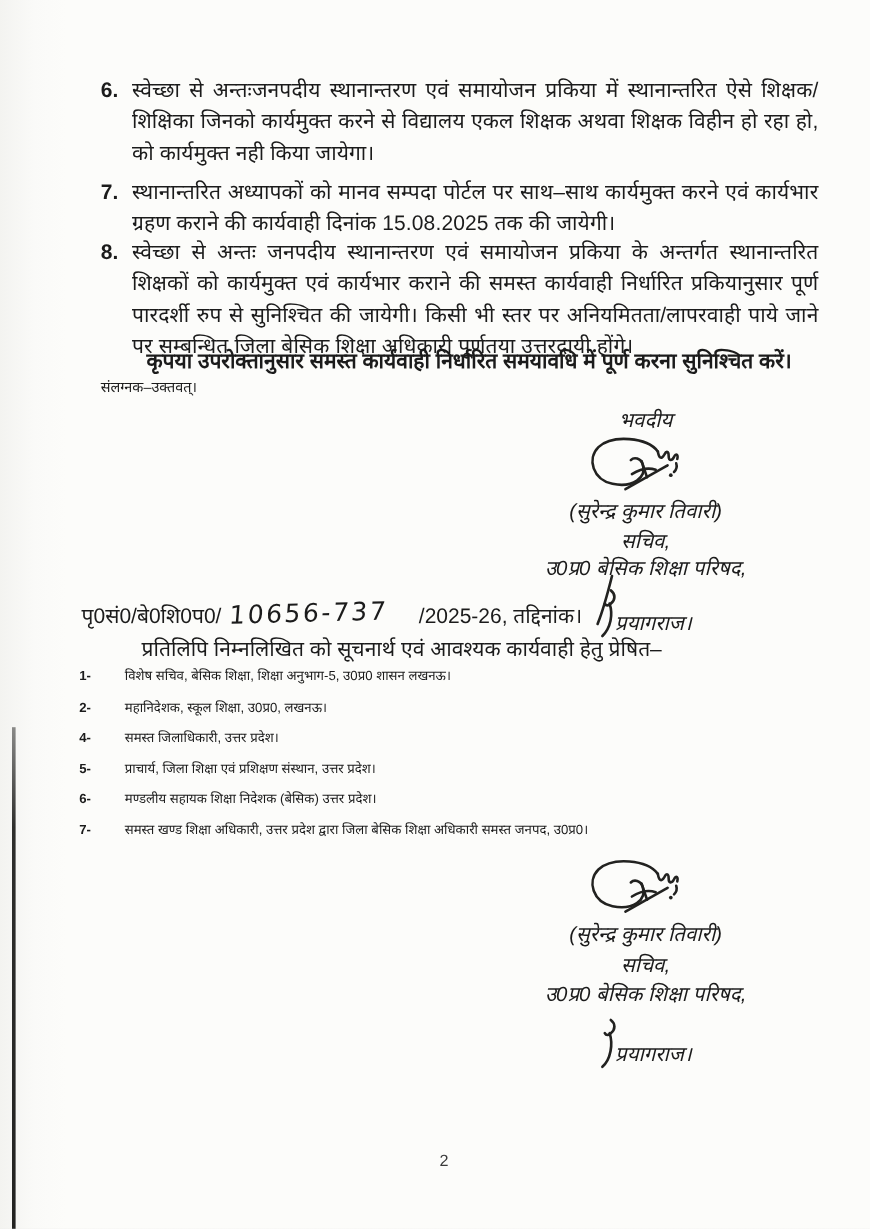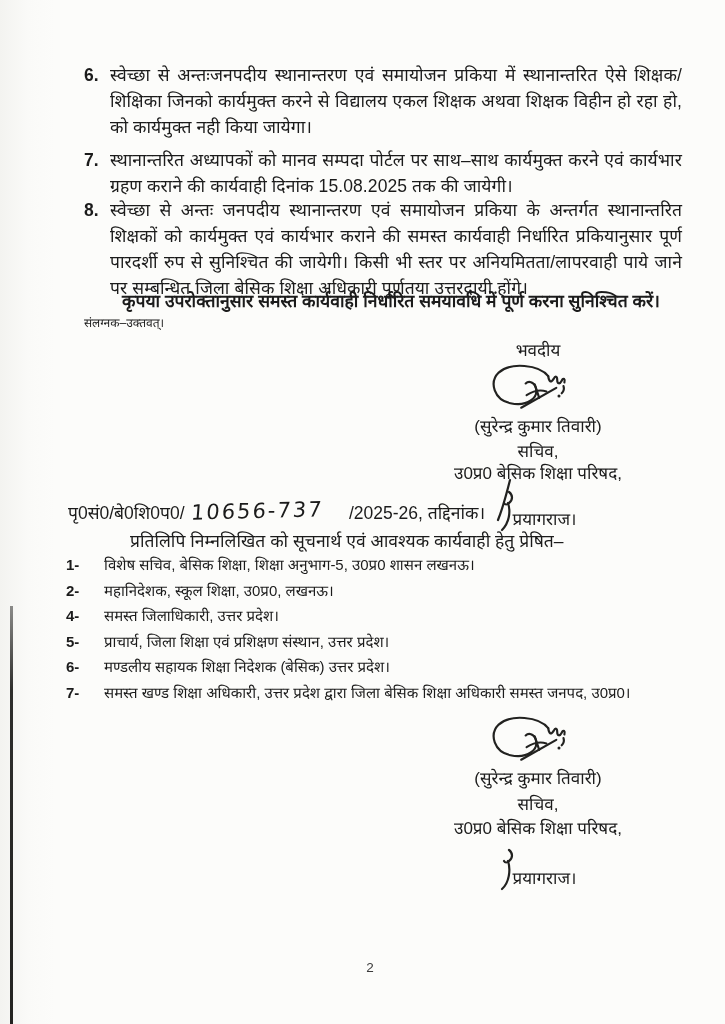--- a/index.html
+++ b/index.html
@@ -18,34 +18,34 @@
     text-align:justify;font-weight:500;letter-spacing:.1px;
   }
   .para .num{position:absolute;left:0;top:0;font-weight:700;}
   .closing{
     position:absolute;left:84px;width:598px;font-size:17.5px;line-height:26px;
     text-align:justify;text-indent:38px;font-weight:700;
   }
   .enclosure{position:absolute;left:84px;font-size:12px;font-weight:500;}
   
   .sig{position:absolute;width:240px;font-size:17px;font-weight:500;}
-  .sig .line{position:absolute;left:0;width:100%;text-align:center;white-space:nowrap;}
+  .sig .line{position:absolute;left:0;width:100%;text-align:center;white-space:nowrap;font-style:italic;}
   .sig .scribble{position:absolute;left:64px;width:100px;}
   .flourish{display:inline-block;position:relative;top:7px;margin-right:-1px;}
   
   .refline{position:absolute;left:68px;top:500px;width:620px;font-size:17.5px;font-weight:500;white-space:nowrap;}
   .ref-hand{
     display:inline-block;font-size:21px;font-weight:400;
     font-family:"DejaVu Sans",sans-serif;letter-spacing:2px;
     transform:rotate(-1.5deg) skewX(-6deg);margin:0 26px 0 6px;position:relative;top:-1px;
   }
   .ref-tail{position:absolute;left:428px;top:-22px;}
   
-  .copy-heading{position:absolute;left:130px;top:528px;font-size:17.5px;font-weight:500;text-align:center;}
-  .copylist{position:absolute;left:66px;top:552px;width:616px;font-size:15px;line-height:25.5px;font-weight:500;}
+  .copy-heading{position:absolute;left:118px;top:528px;font-size:17.5px;font-weight:500;text-align:center;}
+  .copylist{position:absolute;left:66px;top:552px;width:616px;font-size:11px;line-height:25.5px;font-weight:500;}
   .copylist .item{margin:0;}
   .copylist .li-num{display:inline-block;width:38px;font-weight:700;}
   .copylist .item.justified{text-align:justify;}
   .pagenum{position:absolute;left:330px;top:960px;width:80px;text-align:center;font-size:13.5px;color:#3a3a3a;font-weight:500;}
   .scan-line{position:absolute;left:10px;top:606px;width:3px;height:418px;background:linear-gradient(180deg,#8a8a88 0%,#2e2e2c 20%,#232321 100%);}
   svg{display:block;}
 </style>
 </head>
 <body>
 

